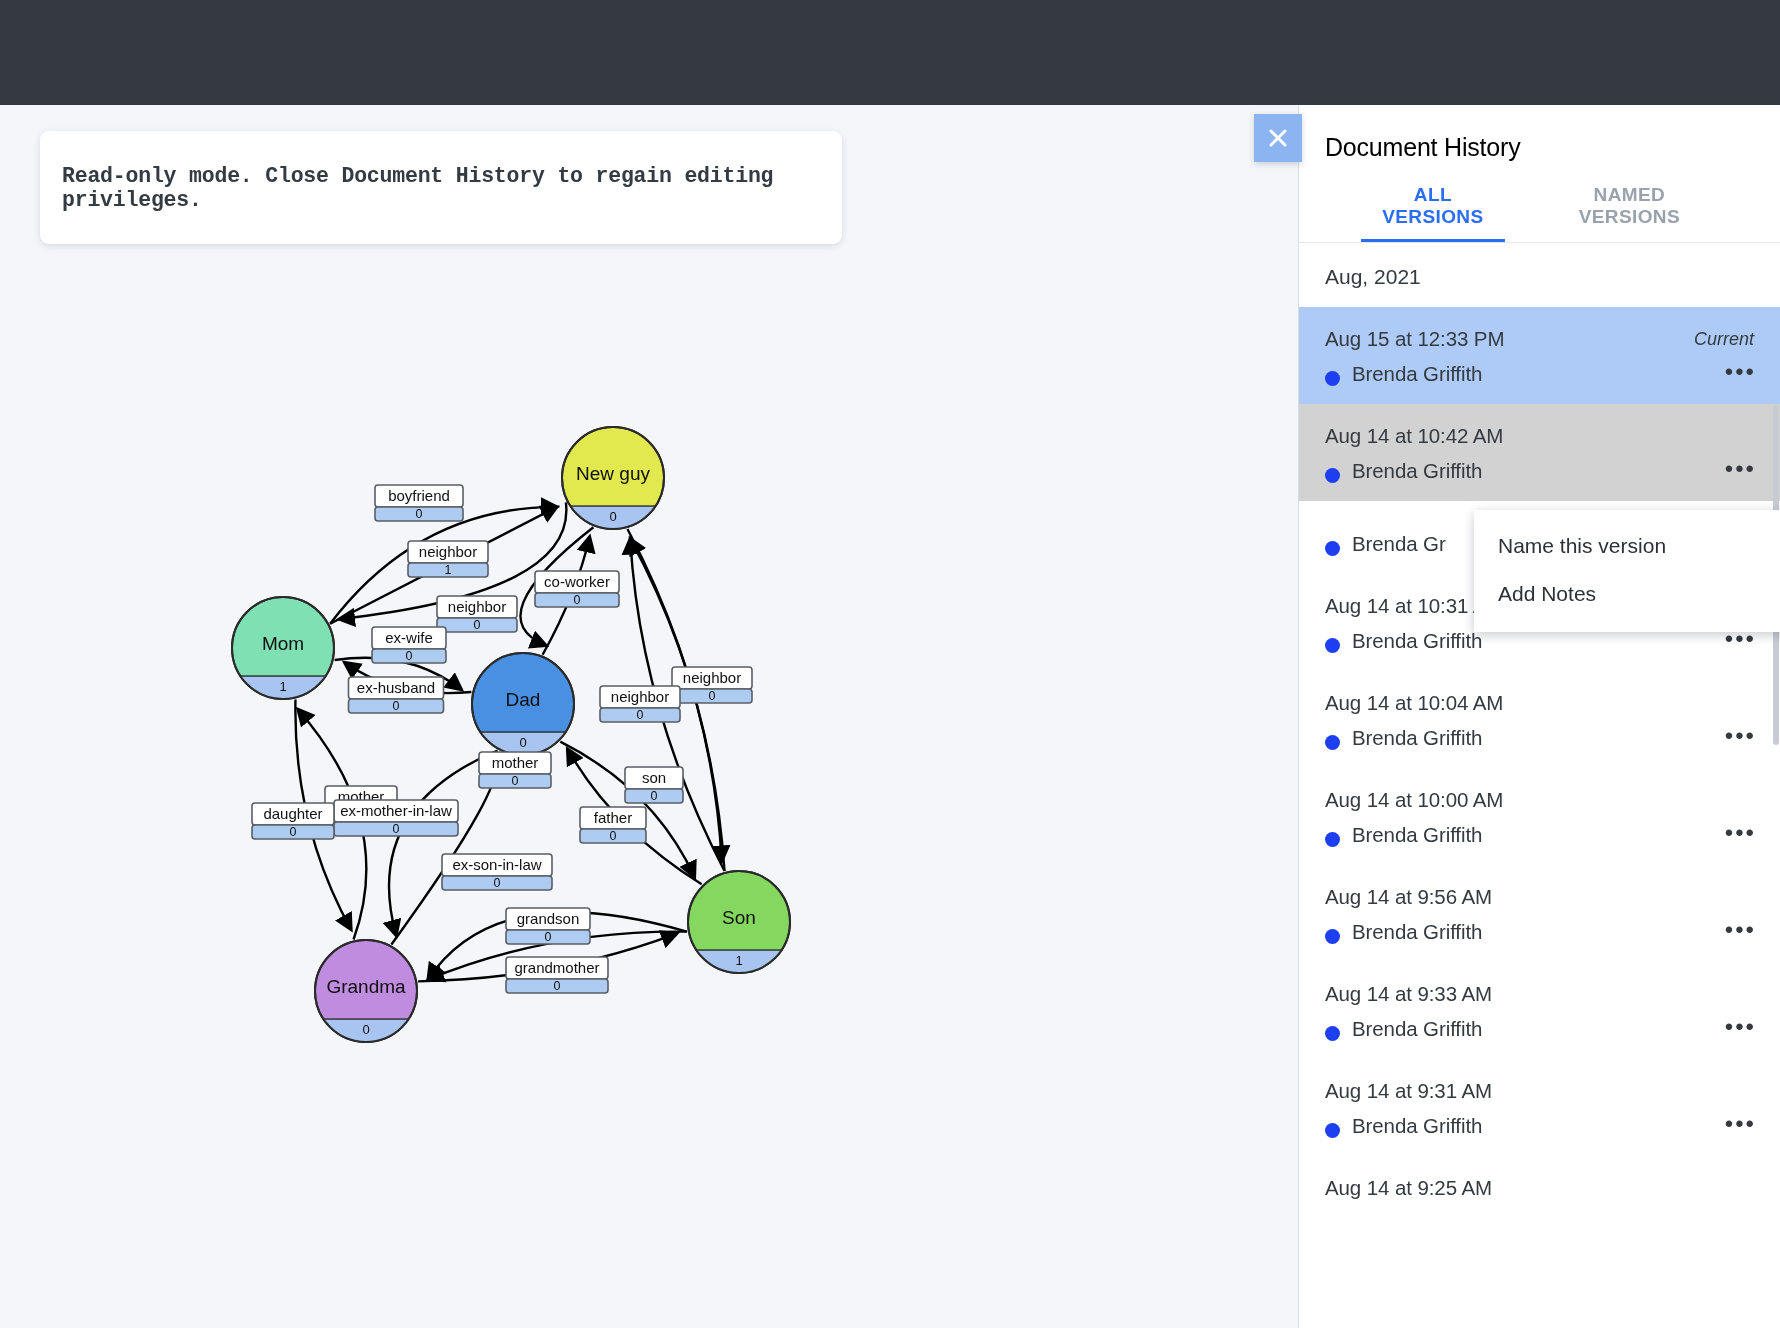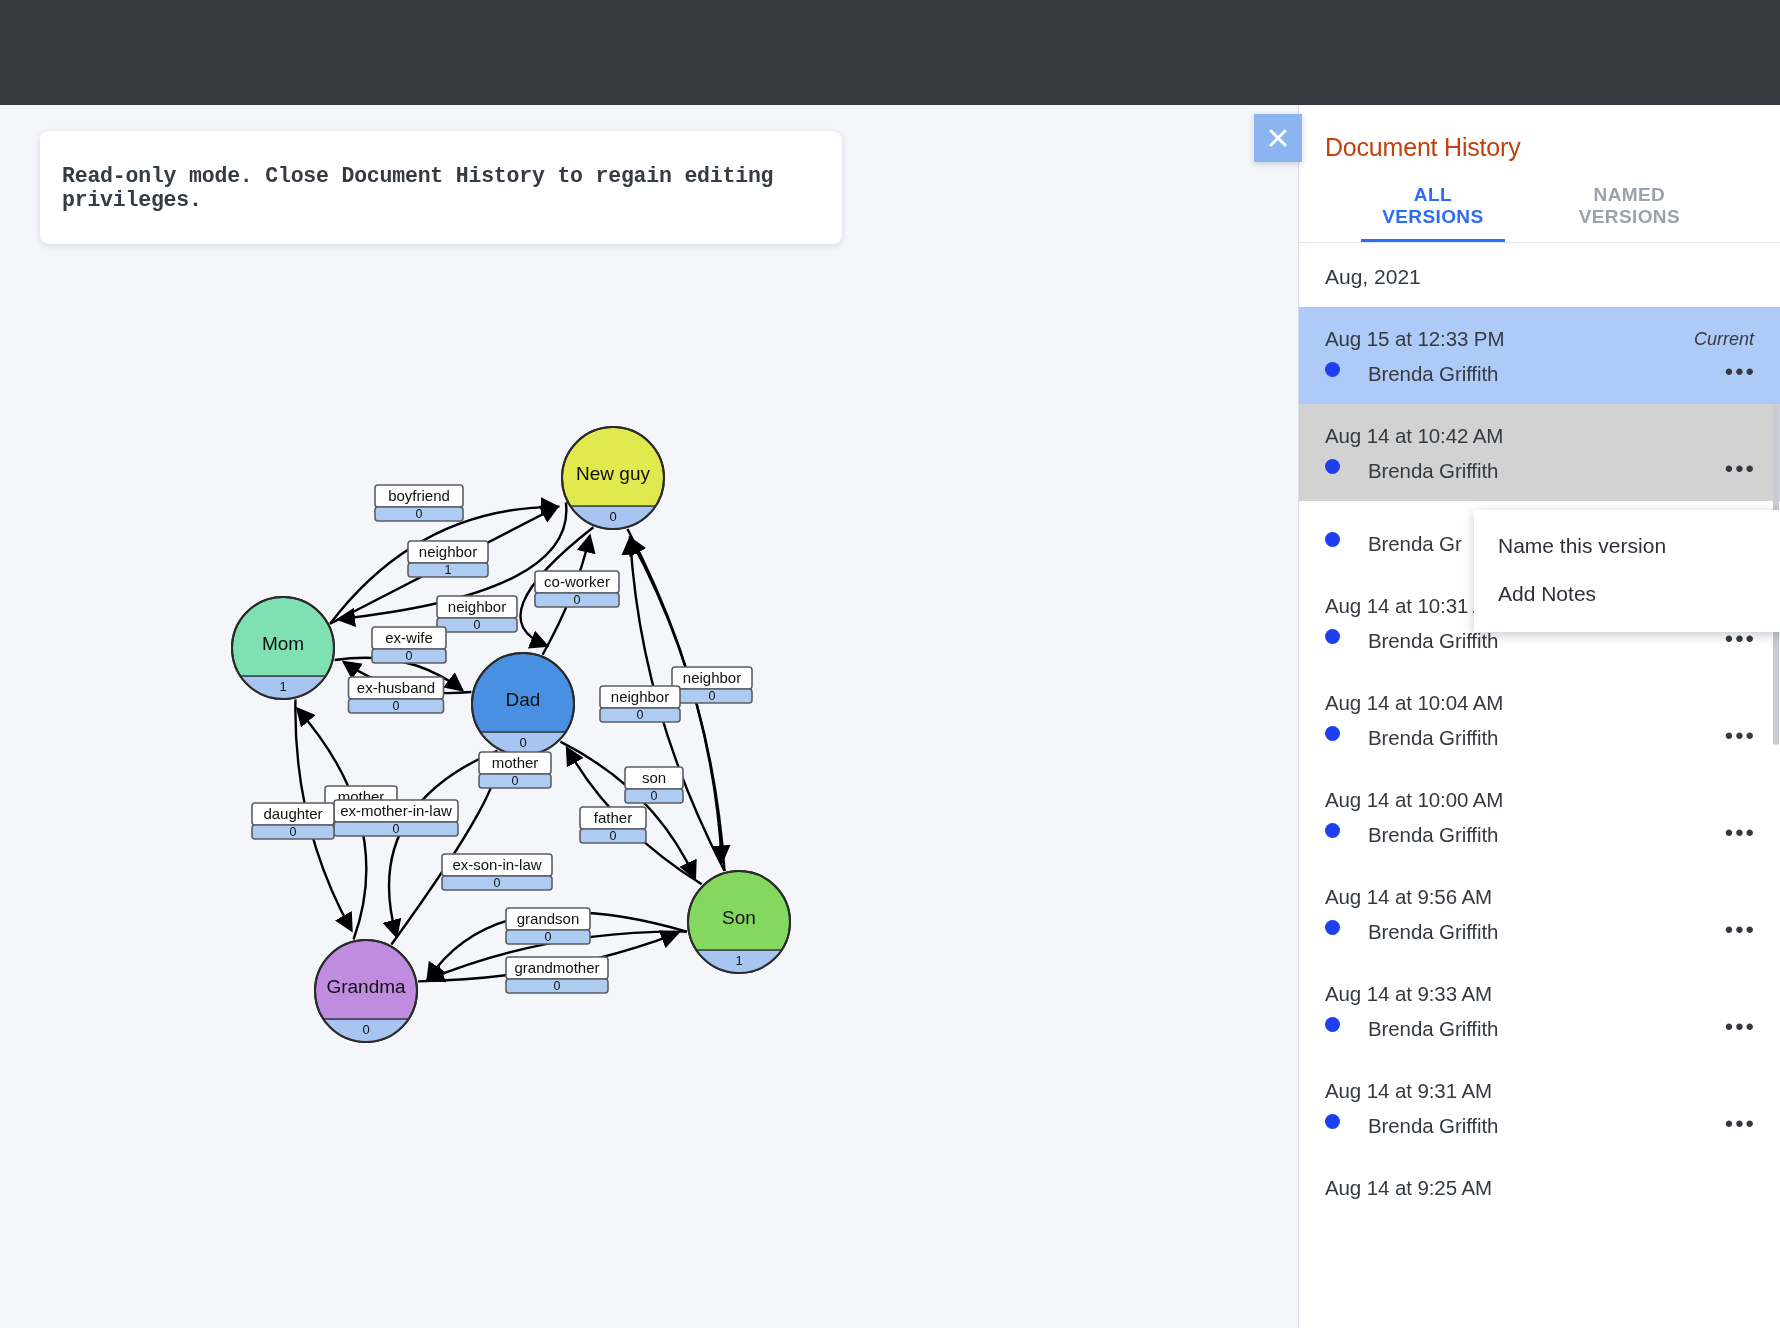--- a/index.html
+++ b/index.html
@@ -136,21 +136,21 @@
     top: 105px;
     left: 1298px;
     width: 482px;
     height: 1223px;
     background: #ffffff;
     border-left: 1px solid #d8dde4;
     overflow: hidden;
   }
   .panel-title {
     font-size: 25px;
-    color: #c2410c;
+    color: #000000;
     padding: 28px 26px 0 26px;
     letter-spacing: -0.2px;
   }
   .tabs {
     display: flex;
     margin-top: 22px;
     padding: 0 26px;
     border-bottom: 1px solid #e3e7ec;
   }
   .tab {
@@ -187,23 +187,22 @@
   }
   .version-item.current { background: #aecbf7; }
   .version-item.hovered { background: #d2d2d2; }
   .version-time {
     font-size: 20.5px;
     color: #343a40;
     letter-spacing: -0.1px;
   }
   .version-row {
     display: flex;
-    align-items: flex-start;
+    align-items: flex-end;
     margin-top: 11px;
-    gap: 16px;
   }
   .version-dot {
     width: 15px;
     height: 15px;
     border-radius: 50%;
     background: #1d3ff0;
     margin-right: 12px;
     flex: 0 0 auto;
   }
   .version-author {

